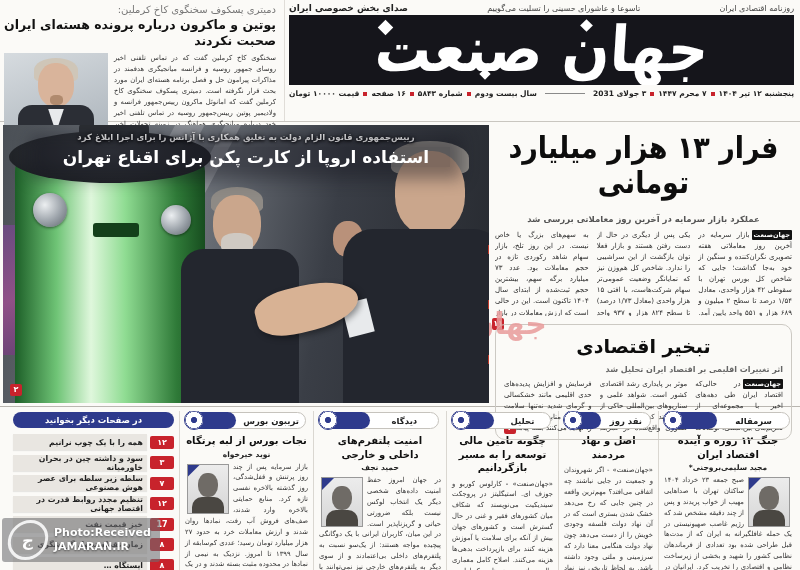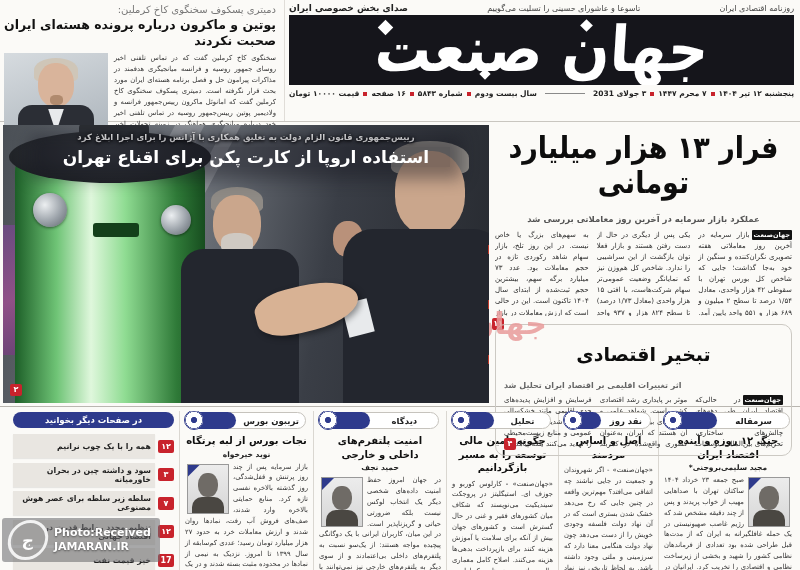--- a/index.html
+++ b/index.html
@@ -40,21 +40,21 @@
   .lead-head{font-size:27px;font-weight:900;text-align:center;color:#0d0d0d;line-height:1.15;transform:scaleY(1.12);margin-top:10px;letter-spacing:-1px;}
   .lead-sub{font-size:8.5px;color:#555;text-align:center;margin:9px 0 6px;font-weight:bold;}
   .cols3{display:flex;gap:8px;direction:rtl;}
   .bodycol{flex:1;font-size:7px;line-height:1.58;text-align:justify;color:#2c2c2c;overflow:hidden;}
   .lead-cols{height:86px;}
   .climate-cols{height:56px;}
   .tag{background:#131313;color:#fff;font-weight:bold;padding:0 2px;border-radius:1px;margin-inline-end:2px;display:inline-block;font-size:6.5px;}
   .lead-marker{position:absolute;left:3px;top:196px;}
   .climatebox{position:relative;border:1px solid #ccc9c3;border-radius:10px;margin-top:8px;padding:2px 8px 4px;}
   .climate-head{font-size:19px;font-weight:900;text-align:center;color:#0d0d0d;margin-top:1px;}
-  .climate-sub{font-size:8px;color:#666;text-align:left;margin:3px 0 5px;font-weight:bold;}
+  .climate-sub{font-size:8px;color:#666;text-align:right;margin:3px 0 5px;font-weight:bold;}
   .climate-marker{position:absolute;left:8px;bottom:5px;}
   .stamp{position:absolute;left:-9px;top:-18px;width:60px;height:34px;overflow:hidden;pointer-events:none;}
   .stamp span{font-size:30px;font-weight:900;color:#e99b9b;opacity:.85;line-height:34px;white-space:nowrap;display:block;text-align:left;}
 
   
   .mainphoto{position:relative;flex:1;margin:3px 0 3px 3px;background:linear-gradient(100deg,#4a4f55 0%,#767b82 35%,#3a3e46 65%,#26292f 100%);overflow:hidden;}
   .beam{position:absolute;background:rgba(230,232,235,.25);width:26px;height:150px;transform:rotate(28deg);}
   .beam1{left:150px;top:-30px;}.beam2{left:210px;top:-50px;width:14px;}
   .banner{position:absolute;left:-10px;top:100px;width:95px;height:130px;background:linear-gradient(160deg,#6d4a86,#9b4f8e 50%,#5d3a72);opacity:.85;}
   .cyl{position:absolute;left:12px;top:28px;width:190px;height:260px;background:linear-gradient(90deg,#1d5f28 0%,#6fc476 22%,#dff7dc 40%,#8fdc92 58%,#2f7a38 85%,#174d1f 100%);border-radius:18px 18px 0 0;}
@@ -96,22 +96,22 @@
   .aphoto{width:40px;height:48px;background:linear-gradient(#ececec,#d6d6d6);border:1px solid #999;position:relative;margin:2px;flex:none;}
   .aphoto.fl-start{float:inline-start;margin-inline-end:4px;}
   .aphoto.fl-end{float:inline-end;margin-inline-start:4px;}
   .aphoto .corner{position:absolute;left:0;top:0;width:12px;height:12px;background:#2e3a8c;clip-path:polygon(0 0,100% 0,0 100%);}
   .aphoto .ahead{position:absolute;left:10px;top:8px;width:20px;height:24px;background:#6f6b66;border-radius:46%;}
   .aphoto .abody{position:absolute;left:4px;bottom:0;width:32px;height:16px;background:#4a4742;border-radius:10px 10px 0 0;}
 
   
   .shead{background:#2e3a8c;color:#fff;border-radius:8px;height:16px;display:flex;align-items:center;justify-content:center;font-size:8.5px;font-weight:bold;margin:1px 0 6px;}
   .sitem{display:flex;align-items:center;gap:3px;margin:4.5px 0;}
-  .snum{width:16px;height:13px;background:#c8232c;color:#fff;font-size:8px;font-weight:bold;display:flex;align-items:center;justify-content:center;border-radius:2px;flex:none;}
-  .sbar{flex:1;background:#e9e6e1;height:24px;font-size:7.8px;font-weight:bold;color:#222;display:flex;align-items:center;padding:0 4px;box-shadow:0 1px 1px rgba(0,0,0,.08);}
+  .snum{width:24px;height:13px;background:#c8232c;color:#fff;font-size:8px;font-weight:bold;display:flex;align-items:center;justify-content:center;border-radius:2px;flex:none;}
+  .sbar{flex:1;background:#e9e6e1;height:16px;font-size:7.8px;font-weight:bold;color:#222;display:flex;align-items:center;padding:0 4px;box-shadow:0 1px 1px rgba(0,0,0,.08);}
 
   
   .watermark{position:absolute;left:2px;bottom:8px;width:158px;height:44px;background:rgba(108,108,112,.58);border-radius:3px;display:flex;align-items:center;gap:6px;padding:2px 6px;box-sizing:border-box;direction:ltr;z-index:20;}
   .wm-logo{width:34px;height:34px;border:3px solid #f2f2f2;border-radius:50%;display:flex;align-items:center;justify-content:center;color:#fff;font-weight:900;font-size:16px;transform:skewX(-8deg);flex:none;}
   .wm-text{color:#fff;font-weight:bold;font-size:11px;line-height:1.25;text-shadow:0 1px 2px rgba(0,0,0,.5);}
 </style>
 </head>
 <body>
 
 <div class="page">
@@ -177,21 +177,21 @@
         <p class="bodycol" style="margin:0"><span class="tag">جهان‌صنعت</span><span>بازار سرمایه در آخرین روز معاملاتی هفته تصویری نگران‌کننده و سنگین از خود به‌جا گذاشت؛ جایی که شاخص کل بورس تهران با سقوطی ۴۲ هزار واحدی، معادل ۱/۵۴ درصد تا سطح ۲ میلیون و ۶۸۹ هزار و ۵۵۱ واحد پایین آمد. این ریزش سنگین بار دیگر نشان داد که حمایت‌های کلیدی</span></p>
         <p class="bodycol" style="margin:0">یکی پس از دیگری در حال از دست رفتن هستند و بازار فعلا توان بازگشت از این سراشیبی را ندارد. شاخص کل هم‌وزن نیز که نمایانگر وضعیت عمومی‌تر سهام شرکت‌هاست، با افتی ۱۵ هزار واحدی (معادل ۱/۷۳ درصد) تا سطح ۸۲۴ هزار و ۹۳۷ واحد عقب‌نشینی کرد تا ثابت شود فشار فروش در اغلب نمادهای بازار محسوس است و محدود</p>
         <p class="bodycol" style="margin:0">به سهم‌های بزرگ یا خاص نیست. در این روز تلخ، بازار سهام شاهد رکوردی تازه در حجم معاملات بود. عدد ۷۳ میلیارد برگه سهم، بیشترین حجم ثبت‌شده از ابتدای سال ۱۴۰۴ تاکنون است. این در حالی است که ارزش معاملات در بازار سهام، صندوق‌های سهامی و حق‌تقدم‌ها نیز به مرز ۳۸ هزار میلیارد تومان رسید.</p>
       </div>
       <span class="marker lead-marker">۱۱</span>
 
       <article class="climatebox">
         <div class="stamp">
             <span>جهان صنعت</span>
           </div>
-        <h2 class="climate-head" style="margin:16px">تبخیر اقتصادی</h2>
+        <h2 class="climate-head" style="margin:8px">تبخیر اقتصادی</h2>
         <div class="climate-sub">اثر تغییرات اقلیمی بر اقتصاد ایران تحلیل شد</div>
         <div class="cols3 climate-cols">
           <p class="bodycol" style="margin:0"><span class="tag">جهان‌صنعت</span><span>در حالی‌که اقتصاد ایران طی دهه‌های اخیر با مجموعه‌ای از چالش‌های ساختاری، تحریم‌های بین‌المللی، نوسانات ارزی و رشد اقتصادی پایین مواجه بوده است، اکنون تغییرات اقلیمی و افزایش دما به‌عنوان یک تهدید فزاینده اما کمتر دیده‌شده در حال تثبیت جایگاه خود به‌عنوان یکی از عوامل</span></p>
           <p class="bodycol" style="margin:0">موثر بر پایداری رشد اقتصادی کشور است. شواهد علمی و سناریوهای بین‌المللی حاکی از آن هستند که ایران، به‌عنوان کشوری واقع‌شده در کمربند خشک و نیمه‌خشک جهانی، در معرض یکی از شدیدترین آثار اقلیمی قرار دارد. روند افزایشی دما، کاهش بارندگی، تشدید تنش آبی،</p>
           <p class="bodycol" style="margin:0">فرسایش و افزایش پدیده‌های حدی اقلیمی مانند خشکسالی و گرمای شدید نه‌تنها سلامت عمومی و منابع زیست‌محیطی را تهدید می‌کنند بلکه پیامدهای عمیقی برای بهره‌وری نیروی کار، امنیت غذایی، رفاه خانوارها و تعادل منطقه‌ای اقتصاد ایران به‌دنبال دارند.</p>
         </div>
         <span class="marker climate-marker">۴</span>
       </article>
     </section>
 
@@ -246,21 +246,21 @@
         <span>صبح جمعه ۲۳ خرداد ۱۴۰۴ ساکتان تهران با صداهایی مهیب از خواب پریدند و پس از چند دقیقه مشخص شد که رژیم غاصب صهیونیستی در یک حمله غافلگیرانه به ایران که از مدت‌ها قبل طراحی شده بود تعدادی از فرماندهان نظامی کشور را شهید و بخشی از زیرساخت نظامی و اقتصادی را تخریب کرد. ایرانیان در ابتدا به یک شوک جدی فرو رفتند اما خیلی زود حس وطن‌پرستی مردم به</span>
       </div>
     </section>
 
     <section class="bcol b-naqd">
       <div class="pill">
         <i class="pill-navy"></i>
         <i class="pill-dot"></i>
         <span class="pill-label">نقد روز</span>
       </div>
-      <h3 class="b-head" style="margin:3px 0 4px">اصل و اساس مردمند</h3>
+      <h3 class="b-head" style="margin:3px 0 4px">اصل و نهاد مردمند</h3>
       <p class="b-body" style="margin:0">«جهان‌صنعت» - اگر شهروندان و جمعیت در جایی نباشند چه اتفاقی می‌افتد؟ مهم‌ترین واقعه در چنین جایی که رخ می‌دهد خشک شدن بستری است که در آن نهاد دولت فلسفه وجودی خویش را از دست می‌دهد چون نهاد دولت هنگامی معنا دارد که سرزمینی و ملتی وجود داشته باشد. به لحاظ تاریخی نیز نهاد مردم و ملت زودتر از دیگر نهادها به‌ویژه نهاد دولت پدیدار شده‌اند. تجربه تاریخی همچنین</p>
     </section>
 
     <section class="bcol b-tahlil">
       <div class="pill">
         <i class="pill-navy"></i>
         <i class="pill-dot"></i>
         <span class="pill-label">تحلیل</span>
       </div>
       <h3 class="b-head" style="margin:2px 0 4px">چگونه تامین مالی توسعه را به مسیر بازگردانیم</h3>

